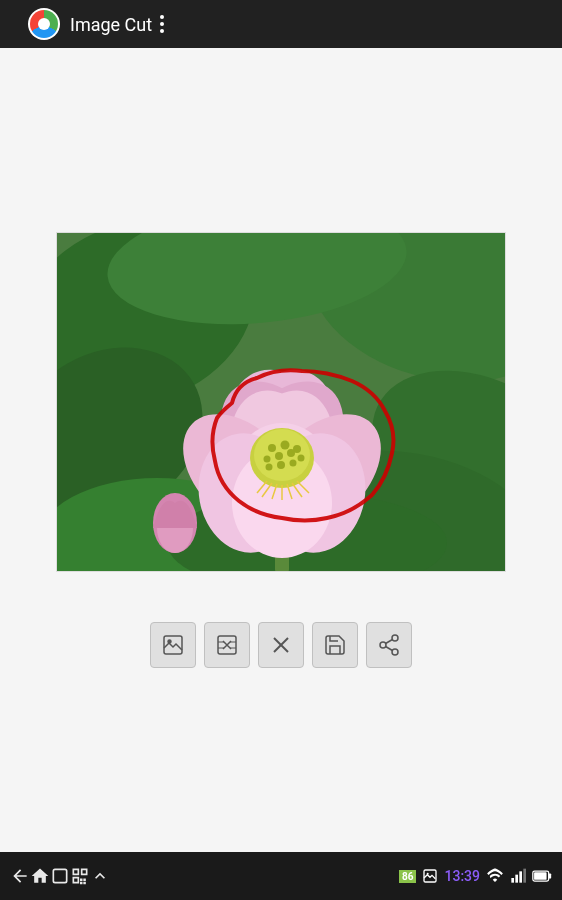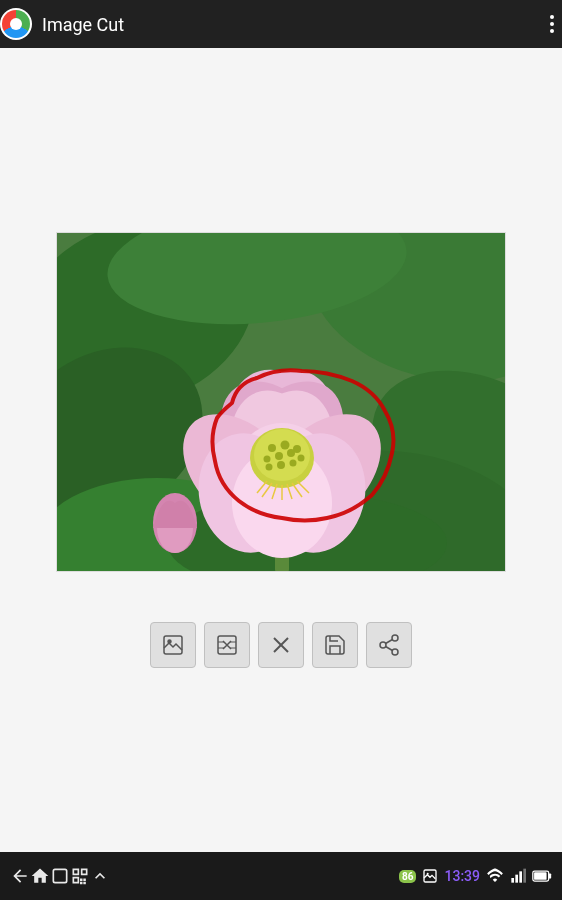--- a/index.html
+++ b/index.html
@@ -14,22 +14,21 @@
       flex-direction: column;
     }
 
     
     .action-bar {
       width: 100%;
       height: 48px;
       background: #212121;
       display: flex;
       align-items: center;
-      padding: 0 0;
-      justify-content: space-between;
+      padding: 0 28px;
       flex-shrink: 0;
     }
 
     .action-bar-left {
       display: flex;
       align-items: center;
       gap: 10px;
     }
 
     .app-icon {
@@ -166,21 +165,21 @@
     }
 
     .status-time {
       color: #8b5cf6;
       font-size: 14px;
       font-weight: 500;
     }
 
     .android-badge {
       background: #8bc34a;
-      border-radius: 5px;
+      border-radius: 0;
       padding: 1px 3px;
       font-size: 10px;
       color: white;
       font-weight: bold;
     }
   </style>
 </head>
 <body>
 
 <div class="action-bar">

